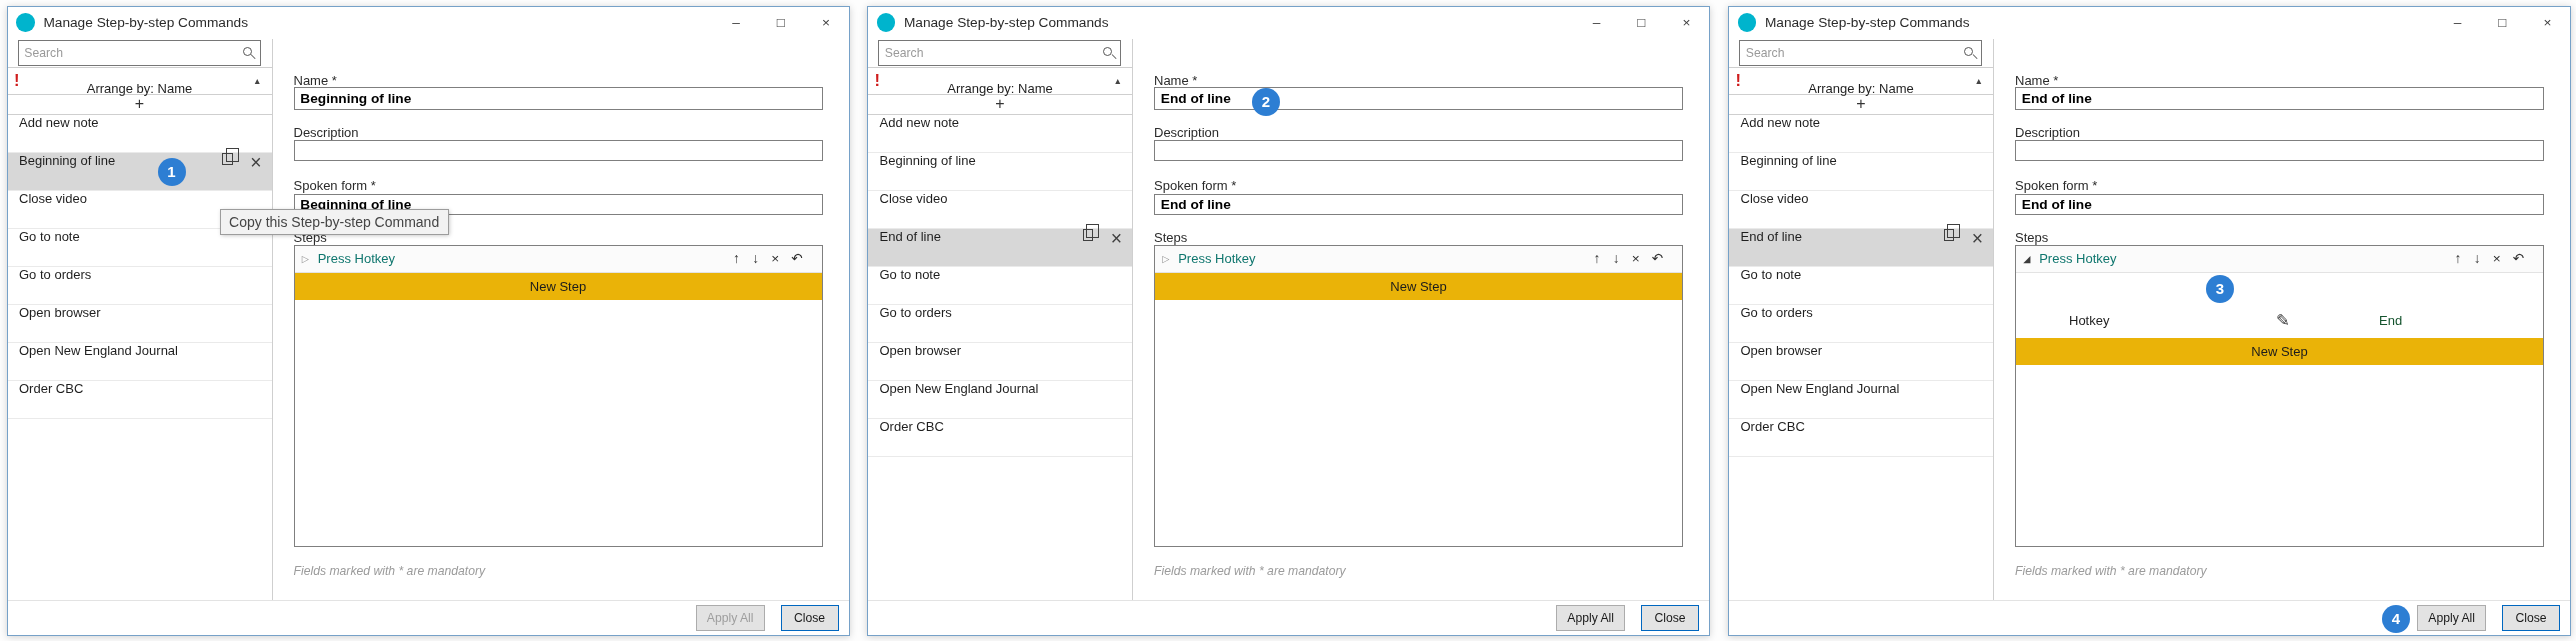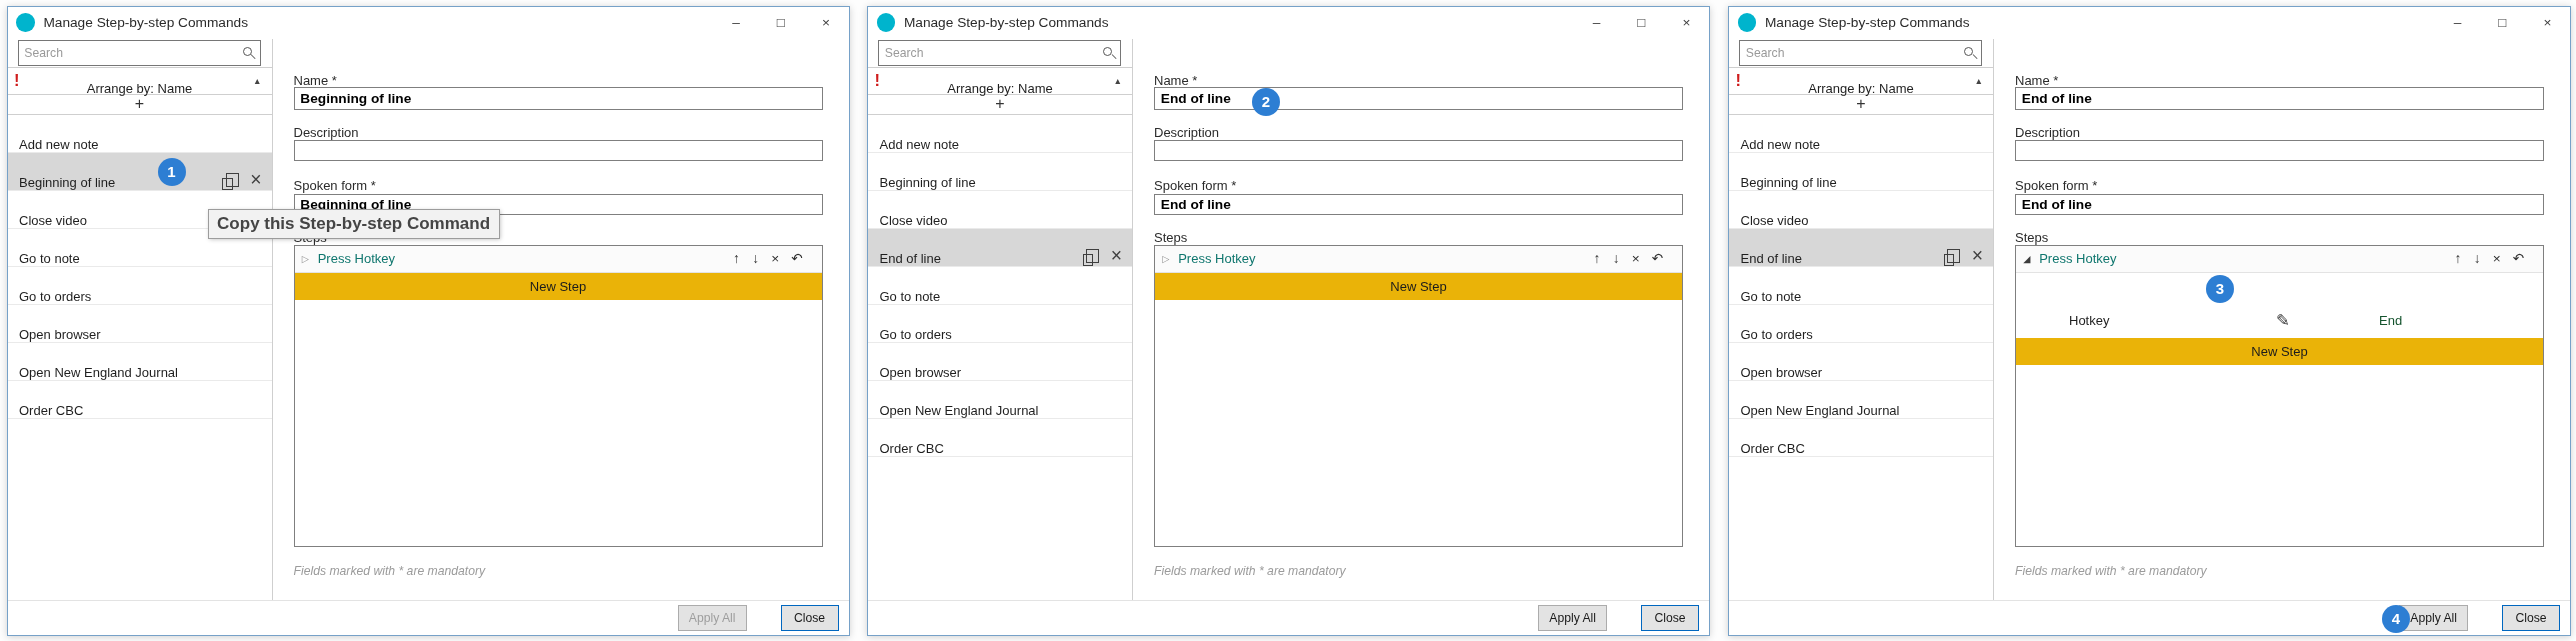--- a/index.html
+++ b/index.html
@@ -28,21 +28,21 @@
   .icon-search::after { content: ""; position: absolute; width: 5.8px; height: 1.4px; background: #555;
                         transform: rotate(45deg); right: -5px; bottom: -2.2px; }
   .arrange-row { position: absolute; top: 28px; left: 0; width: 100%; height: 28px; border-top: 0.7px solid #cfcfcf;
                  border-bottom: 0.7px solid #cfcfcf; display: flex; align-items: center; justify-content: center; }
   .alert { position: absolute; left: 6.5px; color: #cf1d1d; font-weight: bold; font-size: 16.5px; }
   .arrange-label { font-size: 13px; color: #1f1f1f; margin-top: 16px; }
   .sort-icon { position: absolute; right: 10px; font-size: 8.6px; color: #444; }
   .plus-row { position: absolute; top: 56px; left: 0; width: 100%; height: 20px; border-bottom: 0.7px solid #cfcfcf;
               display: flex; align-items: center; justify-content: center; font-size: 16px; color: #333; line-height: 1; }
   .cmd-list { position: absolute; top: 76px; left: 0; width: 100%; bottom: 0; overflow: hidden; }
-  .list-item { height: 38px; border-bottom: 0.7px solid #eaeaea; display: flex; align-items: flex-end;
+  .list-item { height: 38px; border-bottom: 0.7px solid #eaeaea; display: flex; align-items: flex-start;
                padding: 0 10px 0 11.5px; font-size: 13px; color: #1f1f1f; }
   .list-item.selected { background: #d7d7d7; }
   .li-label { flex: 1; }
   .icon-copy { position: relative; width: 10.8px; height: 12.2px; border: 1.4px solid #3f3f3f; background: #d7d7d7;
                margin: 0 17.3px 0 5.8px; z-index: 0; }
   .icon-copy::before { content: ""; position: absolute; left: 2.9px; top: -5.8px; width: 10.8px; height: 12.2px;
                        border: 1.4px solid #3f3f3f; z-index: -1; }
   .icon-delete { font-size: 19.4px; color: #3f3f3f; line-height: 1; }
 
   
@@ -59,29 +59,29 @@
   .step-tools { margin-left: auto; display: flex; gap: 12.2px; }
   .tool { font-size: 13.7px; color: #2f2f2f; line-height: 1; }
   .new-step { height: 27px; background: #eab308; display: flex; align-items: center; justify-content: center;
               font-size: 13px; color: #1c1c1c; }
   .hotkey-row { position: relative; height: 33px; background: #fff; margin-top: 32px; }
   .hk-label { position: absolute; left: 53px; top: 8.6px; font-size: 13px; color: #1f1f1f; }
   .hk-edit { position: absolute; left: 260px; top: 6.5px; font-size: 16.5px; color: #2f2f2f; }
   .hk-value { position: absolute; left: 363px; top: 8.6px; font-size: 13px; color: #14532d; }
   .note { position: absolute; left: 286px; top: 525px; font-size: 12.2px; font-style: italic; color: #9b9b9b; }
 
-  .tooltip { position: absolute; left: 200px; top: 170px; background: #f2f2f2; border: 0.7px solid #9c9c9c;
-             box-shadow: 1.4px 1.4px 4.3px rgba(0,0,0,.25); padding: 4.3px 8.6px; font-size: 17px; color: #454545;
-             white-space: nowrap; z-index: 40; font-weight: bold; }
+  .tooltip { position: absolute; left: 212px; top: 170px; background: #f2f2f2; border: 0.7px solid #9c9c9c;
+             box-shadow: 1.4px 1.4px 4.3px rgba(0,0,0,.25); padding: 4.3px 8.6px; font-size: 14px; color: #454545;
+             white-space: nowrap; z-index: 40; }
 
   .badge { position: absolute; width: 28px; height: 28px; border-radius: 50%; background: #2d7ed3; color: #fff;
            font-size: 15px; font-weight: bold; display: flex; align-items: center; justify-content: center; z-index: 60; }
 
   .footer { position: absolute; left: 0; right: 0; bottom: 0; height: 35px; border-top: 0.7px solid #e3e3e3;
-            display: flex; align-items: center; justify-content: flex-end; gap: 34px; padding-right: 10px; background: #fff; }
+            display: flex; align-items: center; justify-content: flex-end; gap: 16px; padding-right: 10px; background: #fff; }
   .btn { height: 26px; min-width: 58px; padding: 0 10px; background: #e3e3e3; border: 0.7px solid #acacac;
          font-family: inherit; font-size: 12.2px; color: #1a1a1a; }
   .btn.apply { min-width: 66px; }
   .btn.default { border: 1.4px solid #0067c0; }
   .btn.disabled { color: #9e9e9e; }
 </style>
 </head>
 <body>
 
 <div class="win" style="left:6.5px">

